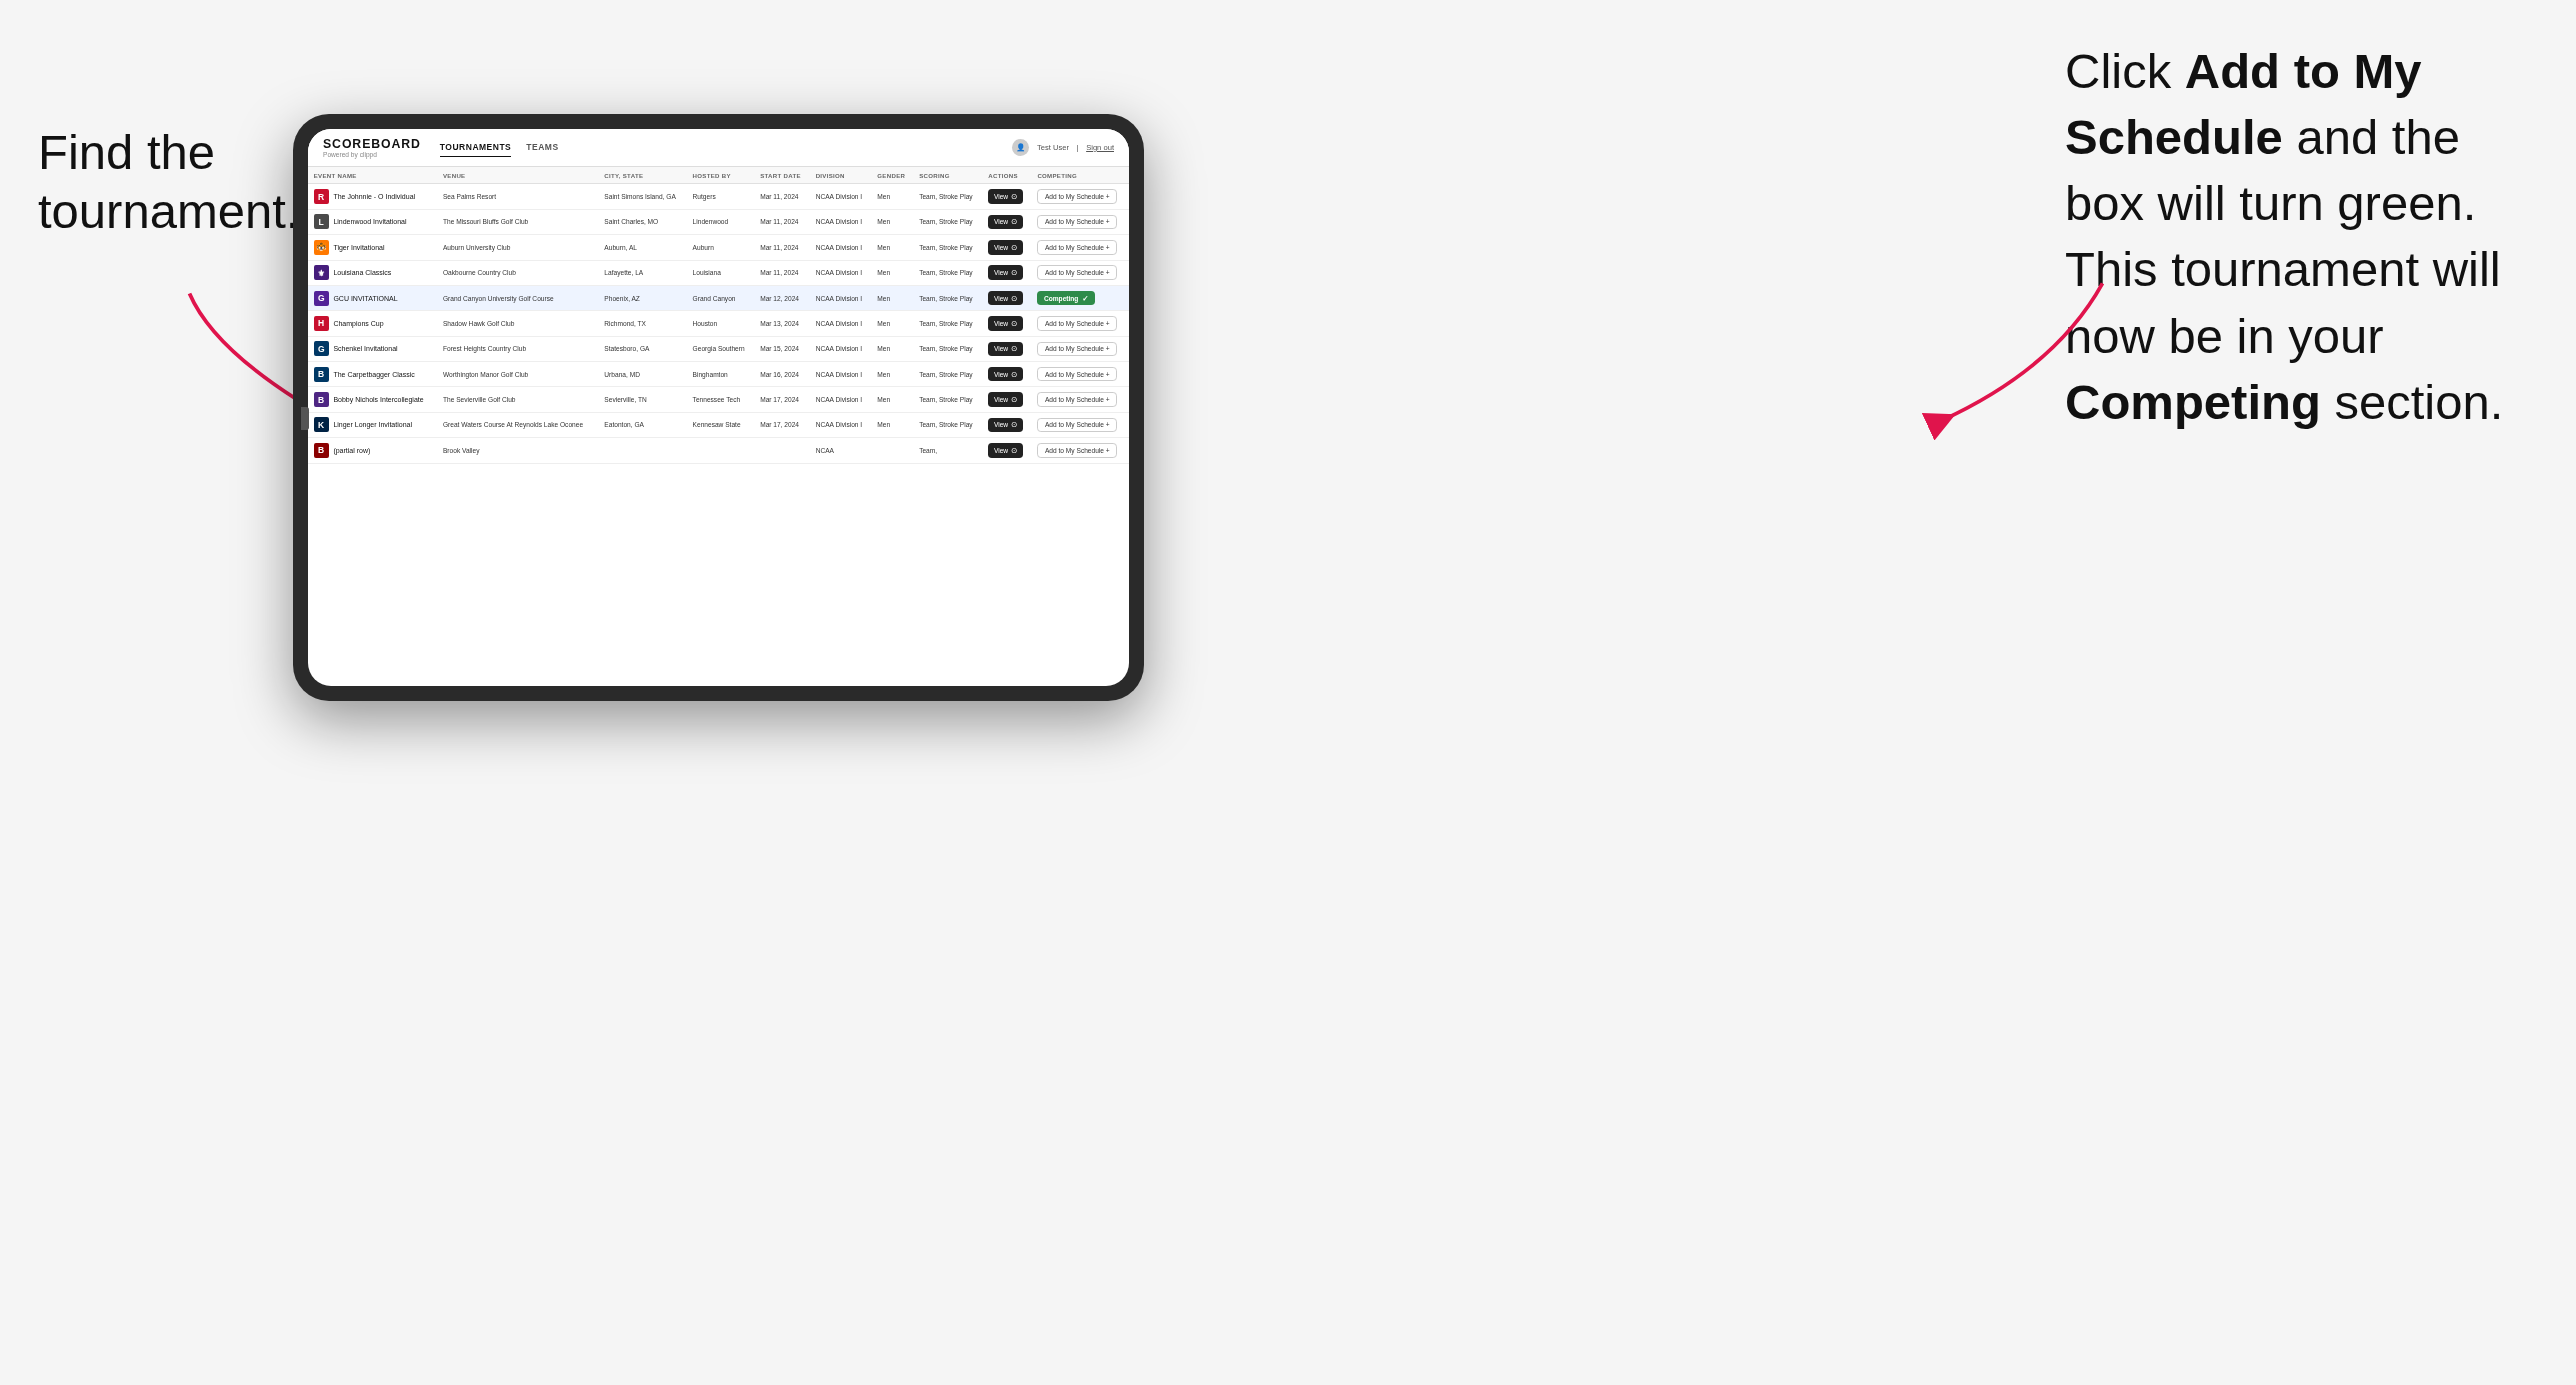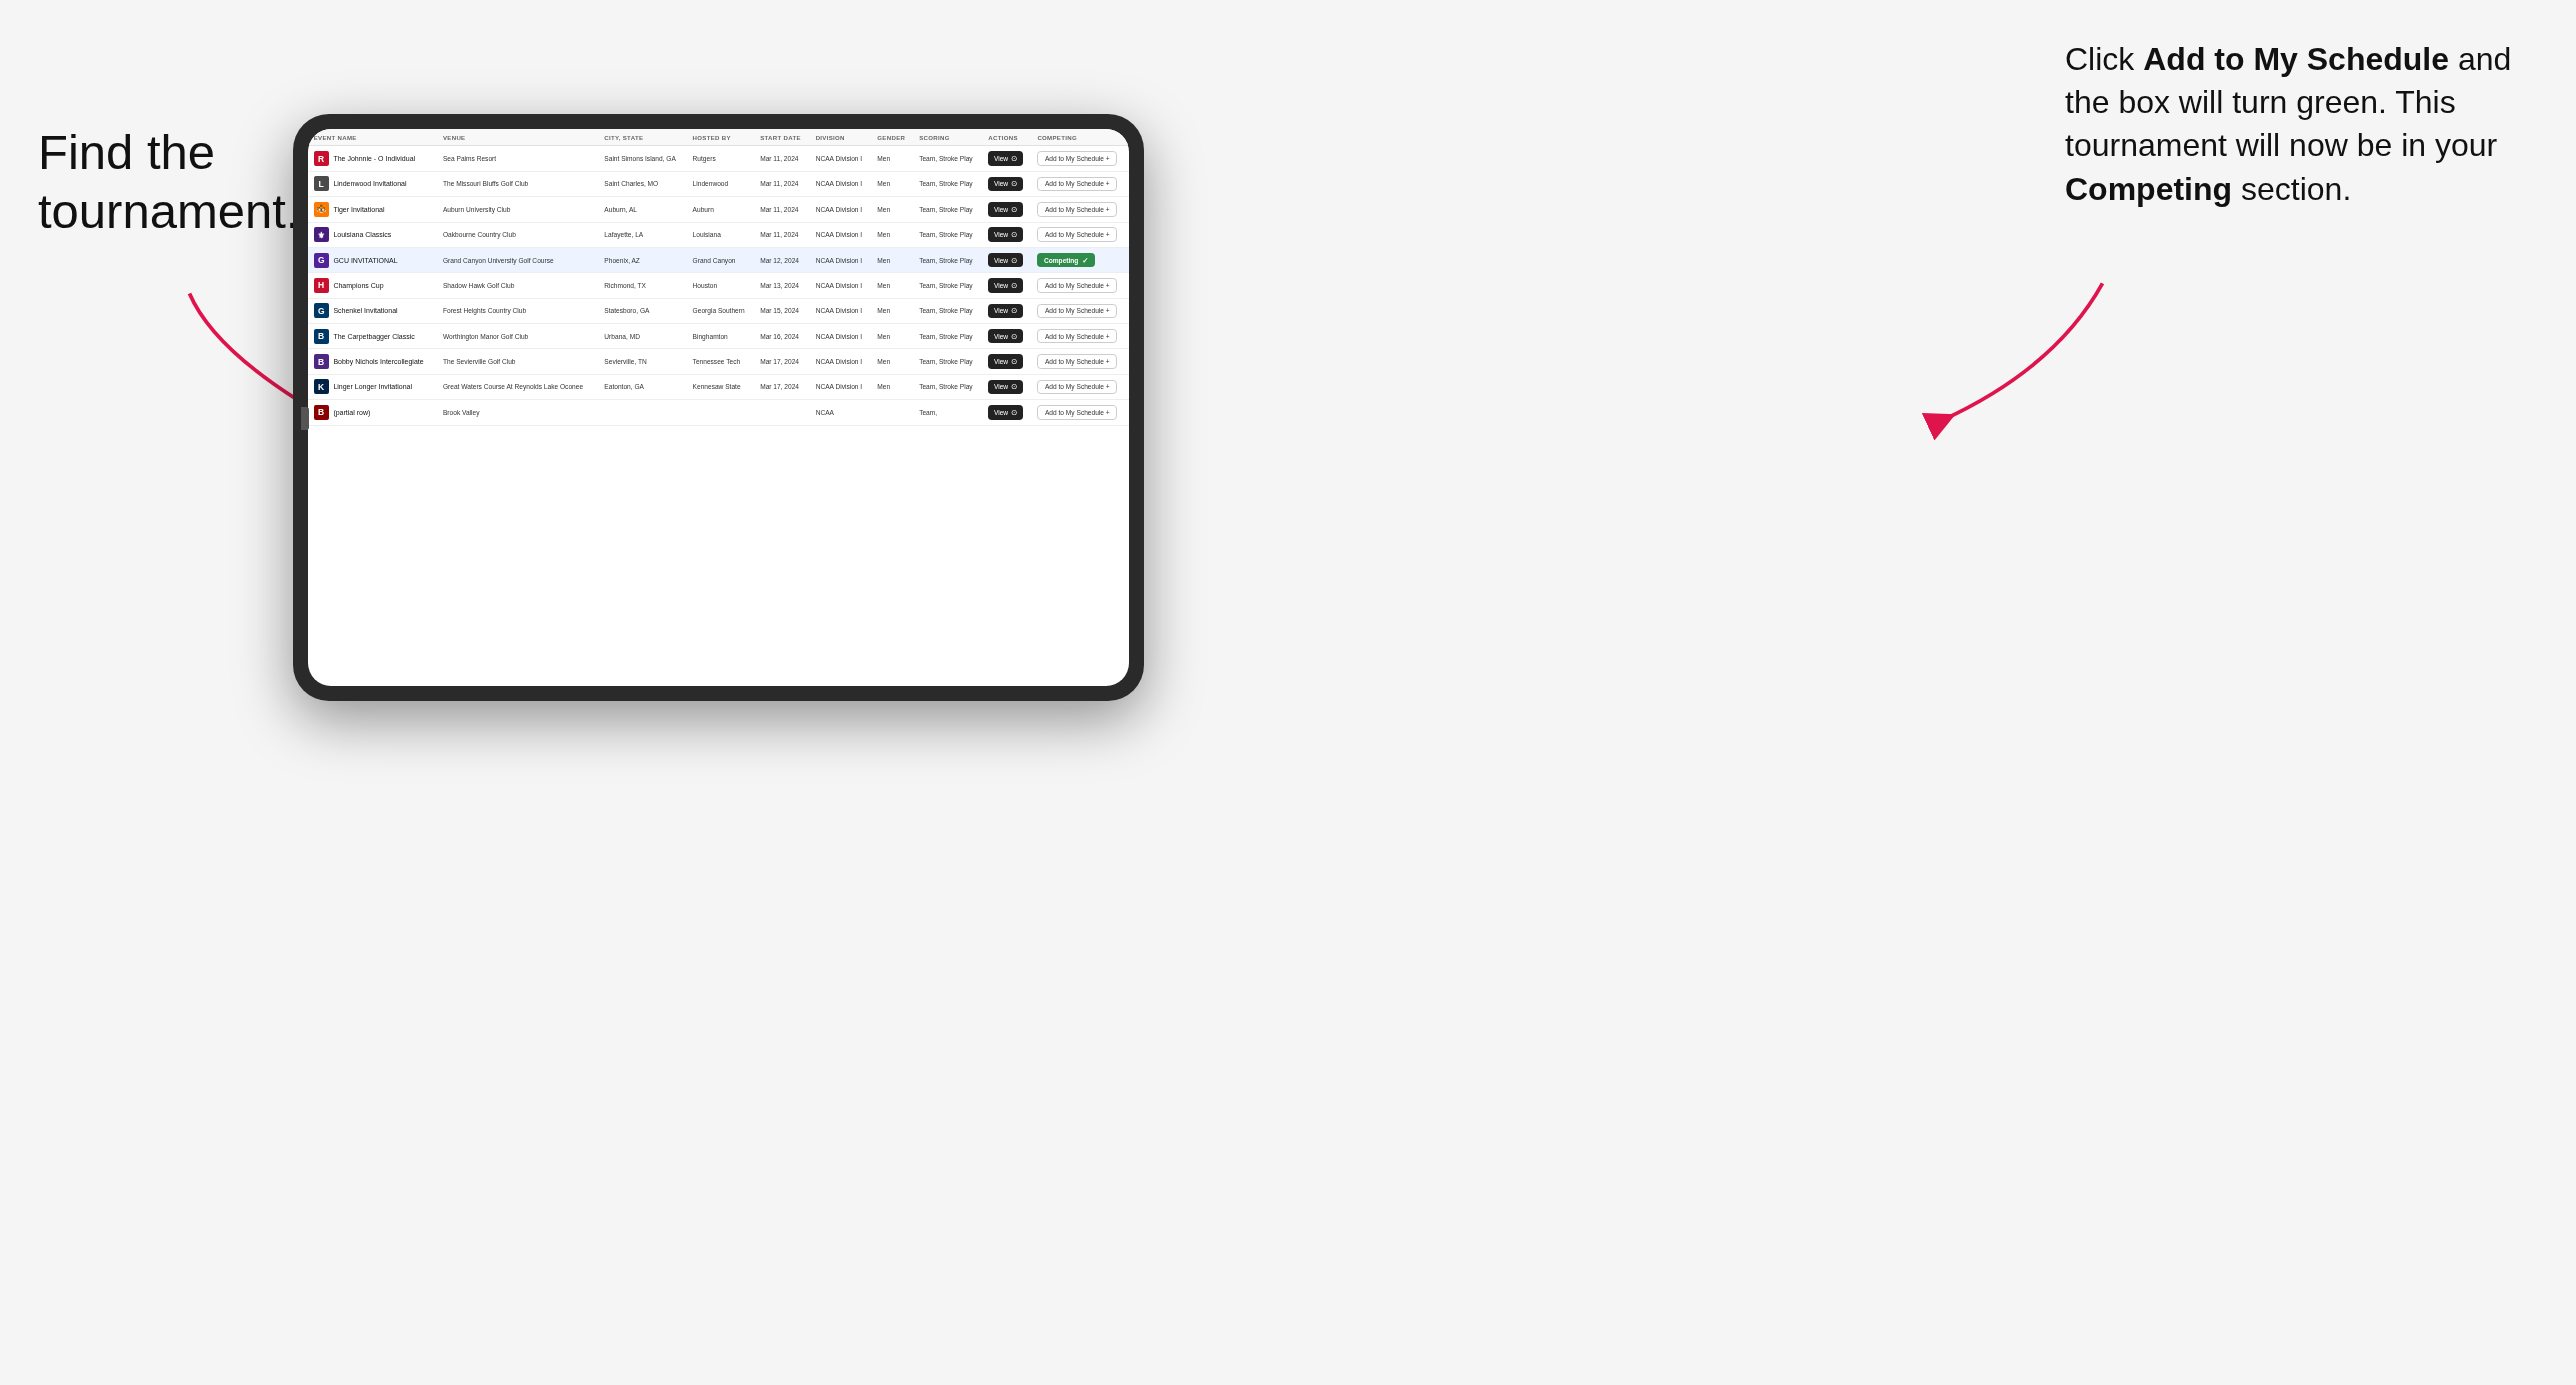--- a/index.html
+++ b/index.html
@@ -22,21 +22,21 @@
       font-weight: 400;
       line-height: 1.2;
       width: 303px;
     }
 
     
     .right-annotation {
       position: absolute;
       right: 57px;
       top: 38px;
-      font-size: 32px;
+      font-size: 49px;
       color: #111;
       font-weight: 400;
       line-height: 1.35;
       width: 454px;
     }
     .right-annotation strong {
       font-weight: 700;
     }
 
     
@@ -287,20 +287,36 @@
     <marker id="arrowhead-right" markerWidth="8" markerHeight="8" refX="4" refY="4" orient="auto">
       <polygon points="8 0, 0 4, 8 8" fill="#e0144c"></polygon>
     </marker>
   </defs>
   <path d="M 230,10 Q 180,100 60,155" stroke="#e0144c" stroke-width="4" fill="none" marker-end="url(#arrowhead-right)"></path>
 </svg>
 
 <div class="tablet-frame">
   <div class="tablet-screen">
 
+    <div class="app-header">
+      <div class="logo-area">
+        <span class="logo-scoreboard">SCOREBOARD</span>
+        <span class="logo-powered">Powered by clippd</span>
+      </div>
+      <nav class="nav-tabs">
+        <span class="nav-tab active">TOURNAMENTS</span>
+        <span class="nav-tab">TEAMS</span>
+      </nav>
+      <div class="header-right">
+        <div class="user-avatar">👤</div>
+        <span>Test User</span>
+        <span>|</span>
+        <span style="cursor:pointer;text-decoration:underline;">Sign out</span>
+      </div>
+    </div>
 
     <div class="table-container">
       <table>
         <thead>
           <tr>
             <th>EVENT NAME</th>
             <th>VENUE</th>
             <th>CITY, STATE</th>
             <th>HOSTED BY</th>
             <th>START DATE</th>

